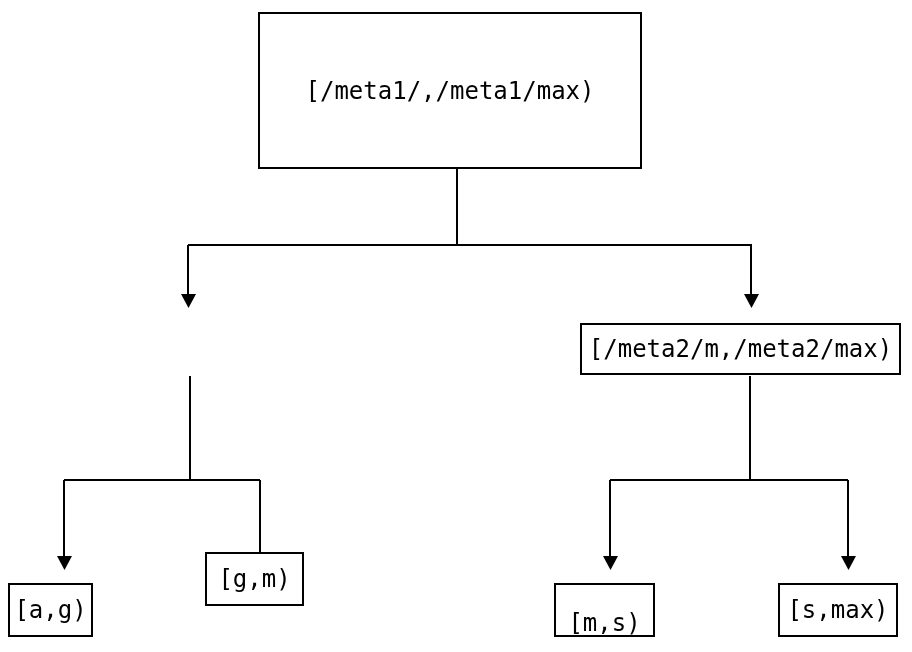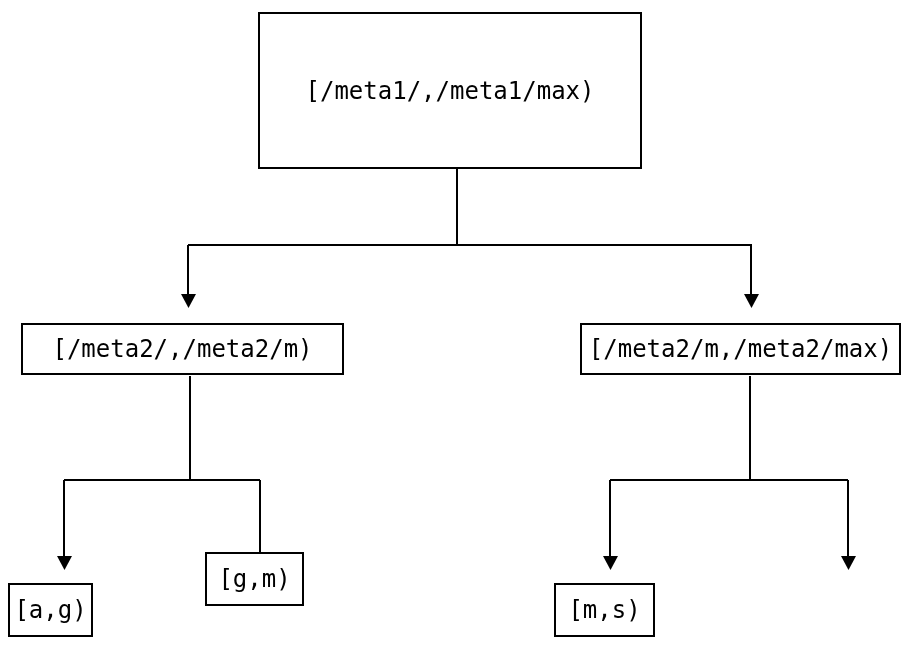--- a/index.html
+++ b/index.html
@@ -72,20 +72,21 @@
     left: 205px;
     top: 552px;
     width: 99px;
     height: 54px;
   }
   #node-leaf-ms {
     left: 554px;
     top: 583px;
     width: 101px;
     height: 54px;
+    align-items: flex-end;
   }
   #node-leaf-smax {
     left: 778px;
     top: 583px;
     width: 120px;
     height: 54px;
   }
 </style>
 </head>
 <body>
@@ -120,34 +121,34 @@
       <polygon points="253,556 268,556 260.5,570"></polygon>
       <polygon points="603,556 618,556 610.5,570"></polygon>
       <polygon points="841,556 856,556 848.5,570"></polygon>
     </g>
   </svg>
 
   <div class="node" id="node-root">
     <span class="node-label">[/meta1/,/meta1/max)</span>
   </div>
 
-  <div class="node" id="node-left-mid">
-    <span class="node-label">[/meta2/,/meta2/m)</span>
-  </div>
 
   <div class="node" id="node-right-mid">
     <span class="node-label">[/meta2/m,/meta2/max)</span>
   </div>
 
   <div class="node" id="node-leaf-ag">
     <span class="node-label">[a,g)</span>
   </div>
 
   <div class="node" id="node-leaf-gm">
     <span class="node-label">[g,m)</span>
   </div>
 
   <div class="node" id="node-leaf-ms">
     <span class="node-label">[m,s)</span>
   </div>
 
+  <div class="node" id="node-leaf-smax">
+    <span class="node-label">[s,max)</span>
+  </div>
 
 </div>
 
 </body></html>

